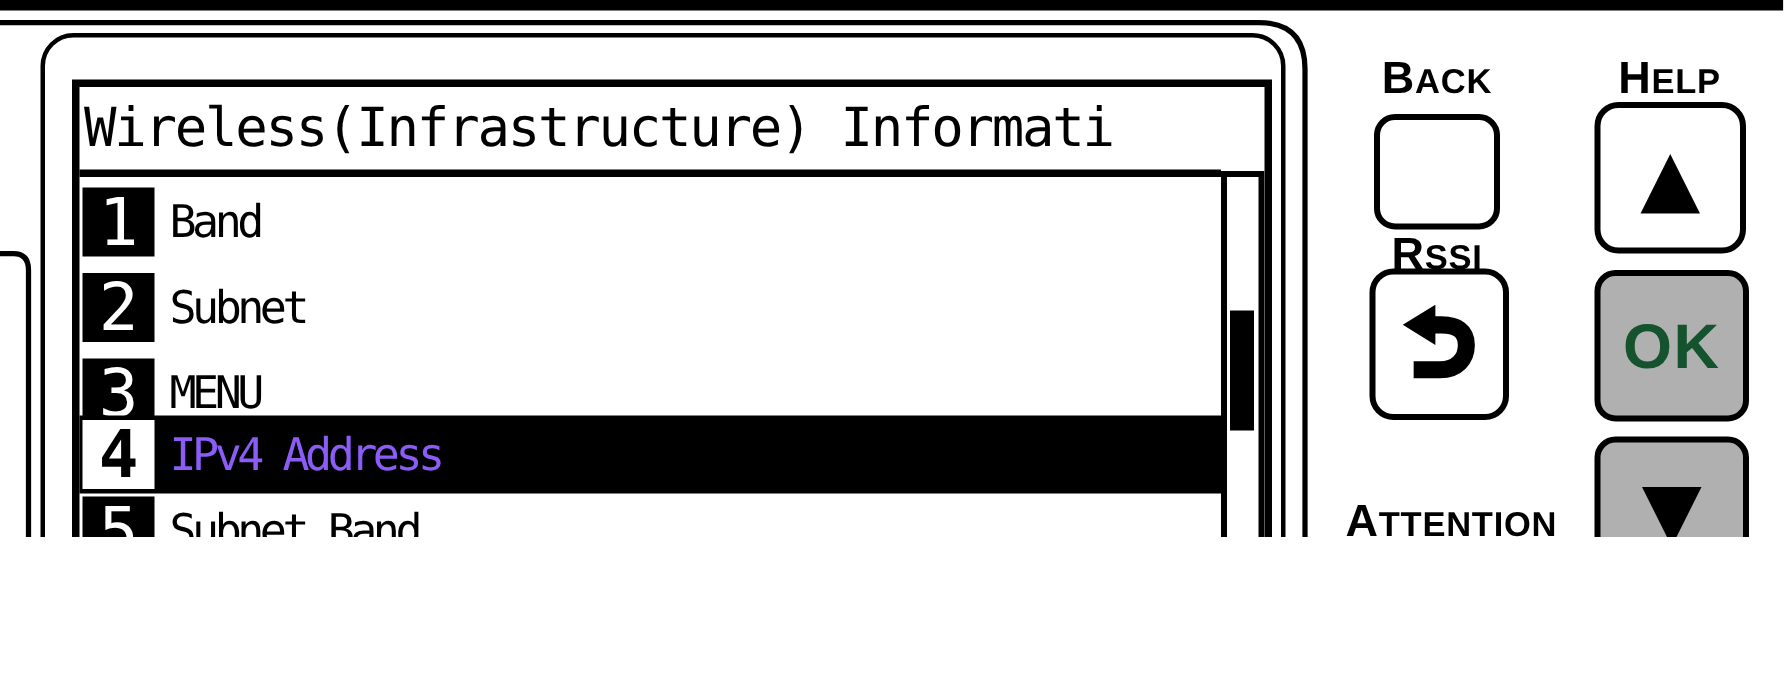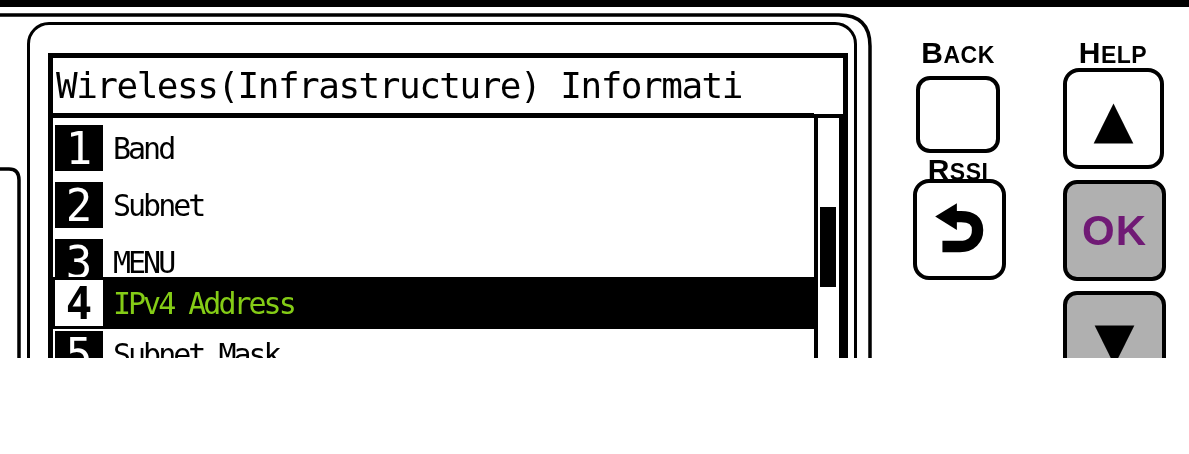--- a/index.html
+++ b/index.html
@@ -42,21 +42,21 @@
     position:absolute;left:2px;top:3px;width:48px;height:46px;
     background:#000;color:#fff;text-align:center;
     font-size:44px;line-height:48px;
   }
   .row .rowlabel{
     position:absolute;left:60px;top:0;height:52px;line-height:54px;
     font-size:30px;letter-spacing:-3px;white-space:pre;
   }
   .row.selected{background:#000;}
   .row.selected .badge{background:#fff;color:#000;font-weight:bold;}
-  .row.selected .rowlabel{color:#84cc16;}
+  .row.selected .rowlabel{color:#8b5cf6;}
   
   #scrollbar{
     position:absolute;left:761px;top:56px;width:29px;height:262px;
     border:4px solid #000;box-sizing:border-box;background:#fff;
   }
   #scrollbar-thumb{
     position:absolute;left:2px;top:89px;width:16px;height:80px;background:#000;
   }
 
   
@@ -74,21 +74,21 @@
     position:absolute;border:4px solid #000;background:#fff;
     display:flex;align-items:center;justify-content:center;cursor:pointer;
   }
   .hw-btn.gray{background:#b0b0b0;}
   #help-button{left:916px;top:76px;width:76px;height:69px;border-radius:14px;}
   #menu-up-button{left:1063px;top:68px;width:93px;height:93px;border-radius:16px;}
   #back-button{left:913px;top:179px;width:85px;height:93px;border-radius:16px;}
   #ok-button{left:1063px;top:180px;width:95px;height:93px;border-radius:14px;}
   #down-button{left:1063px;top:291px;width:95px;height:91px;border-radius:14px;}
   .tri{font-family:"DejaVu Sans",sans-serif;font-size:52px;line-height:1;color:#000;}
-  #ok-text{font-size:42px;font-weight:bold;letter-spacing:1px;color:#701a75;
+  #ok-text{font-size:42px;font-weight:bold;letter-spacing:1px;color:#14532d;
     font-family:"Liberation Sans",sans-serif;}
   #attention-led{
     position:absolute;left:921px;top:361px;width:70px;height:22px;
     border:4px solid #000;border-radius:12px;background:#fff;
   }
 </style>
 </head>
 <body>
 
 <div id="panel">
@@ -117,31 +117,32 @@
     <div class="row r3">
       <span class="badge">3</span>
       <span class="rowlabel">MENU</span>
     </div>
     <div class="row r4 selected">
       <span class="badge">4</span>
       <span class="rowlabel">IPv4 Address</span>
     </div>
     <div class="row r5">
       <span class="badge">5</span>
-      <span class="rowlabel">Subnet Mask</span>
+      <span class="rowlabel">Subnet Band</span>
     </div>
 
     <div id="scrollbar">
       <div id="scrollbar-thumb"></div>
     </div>
   </div>
 
   <div id="help-label" class="btn-label">BACK</div>
   <div id="menu-label" class="btn-label">HELP</div>
   <div id="back-label" class="btn-label">RSSI</div>
+  <div id="attention-label" class="btn-label">ATTENTION</div>
 
   <div id="help-button" class="hw-btn"></div>
 
   <div id="menu-up-button" class="hw-btn">
     <span class="tri">▲</span>
   </div>
 
   <div id="back-button" class="hw-btn">
     <svg width="62" height="62" viewBox="0 0 60 60">
       <path d="M13 46 H30 C41 46 47 39 47 30 C47 21 41 17 31 17 H26" fill="none" stroke="#000" stroke-width="11"></path>

